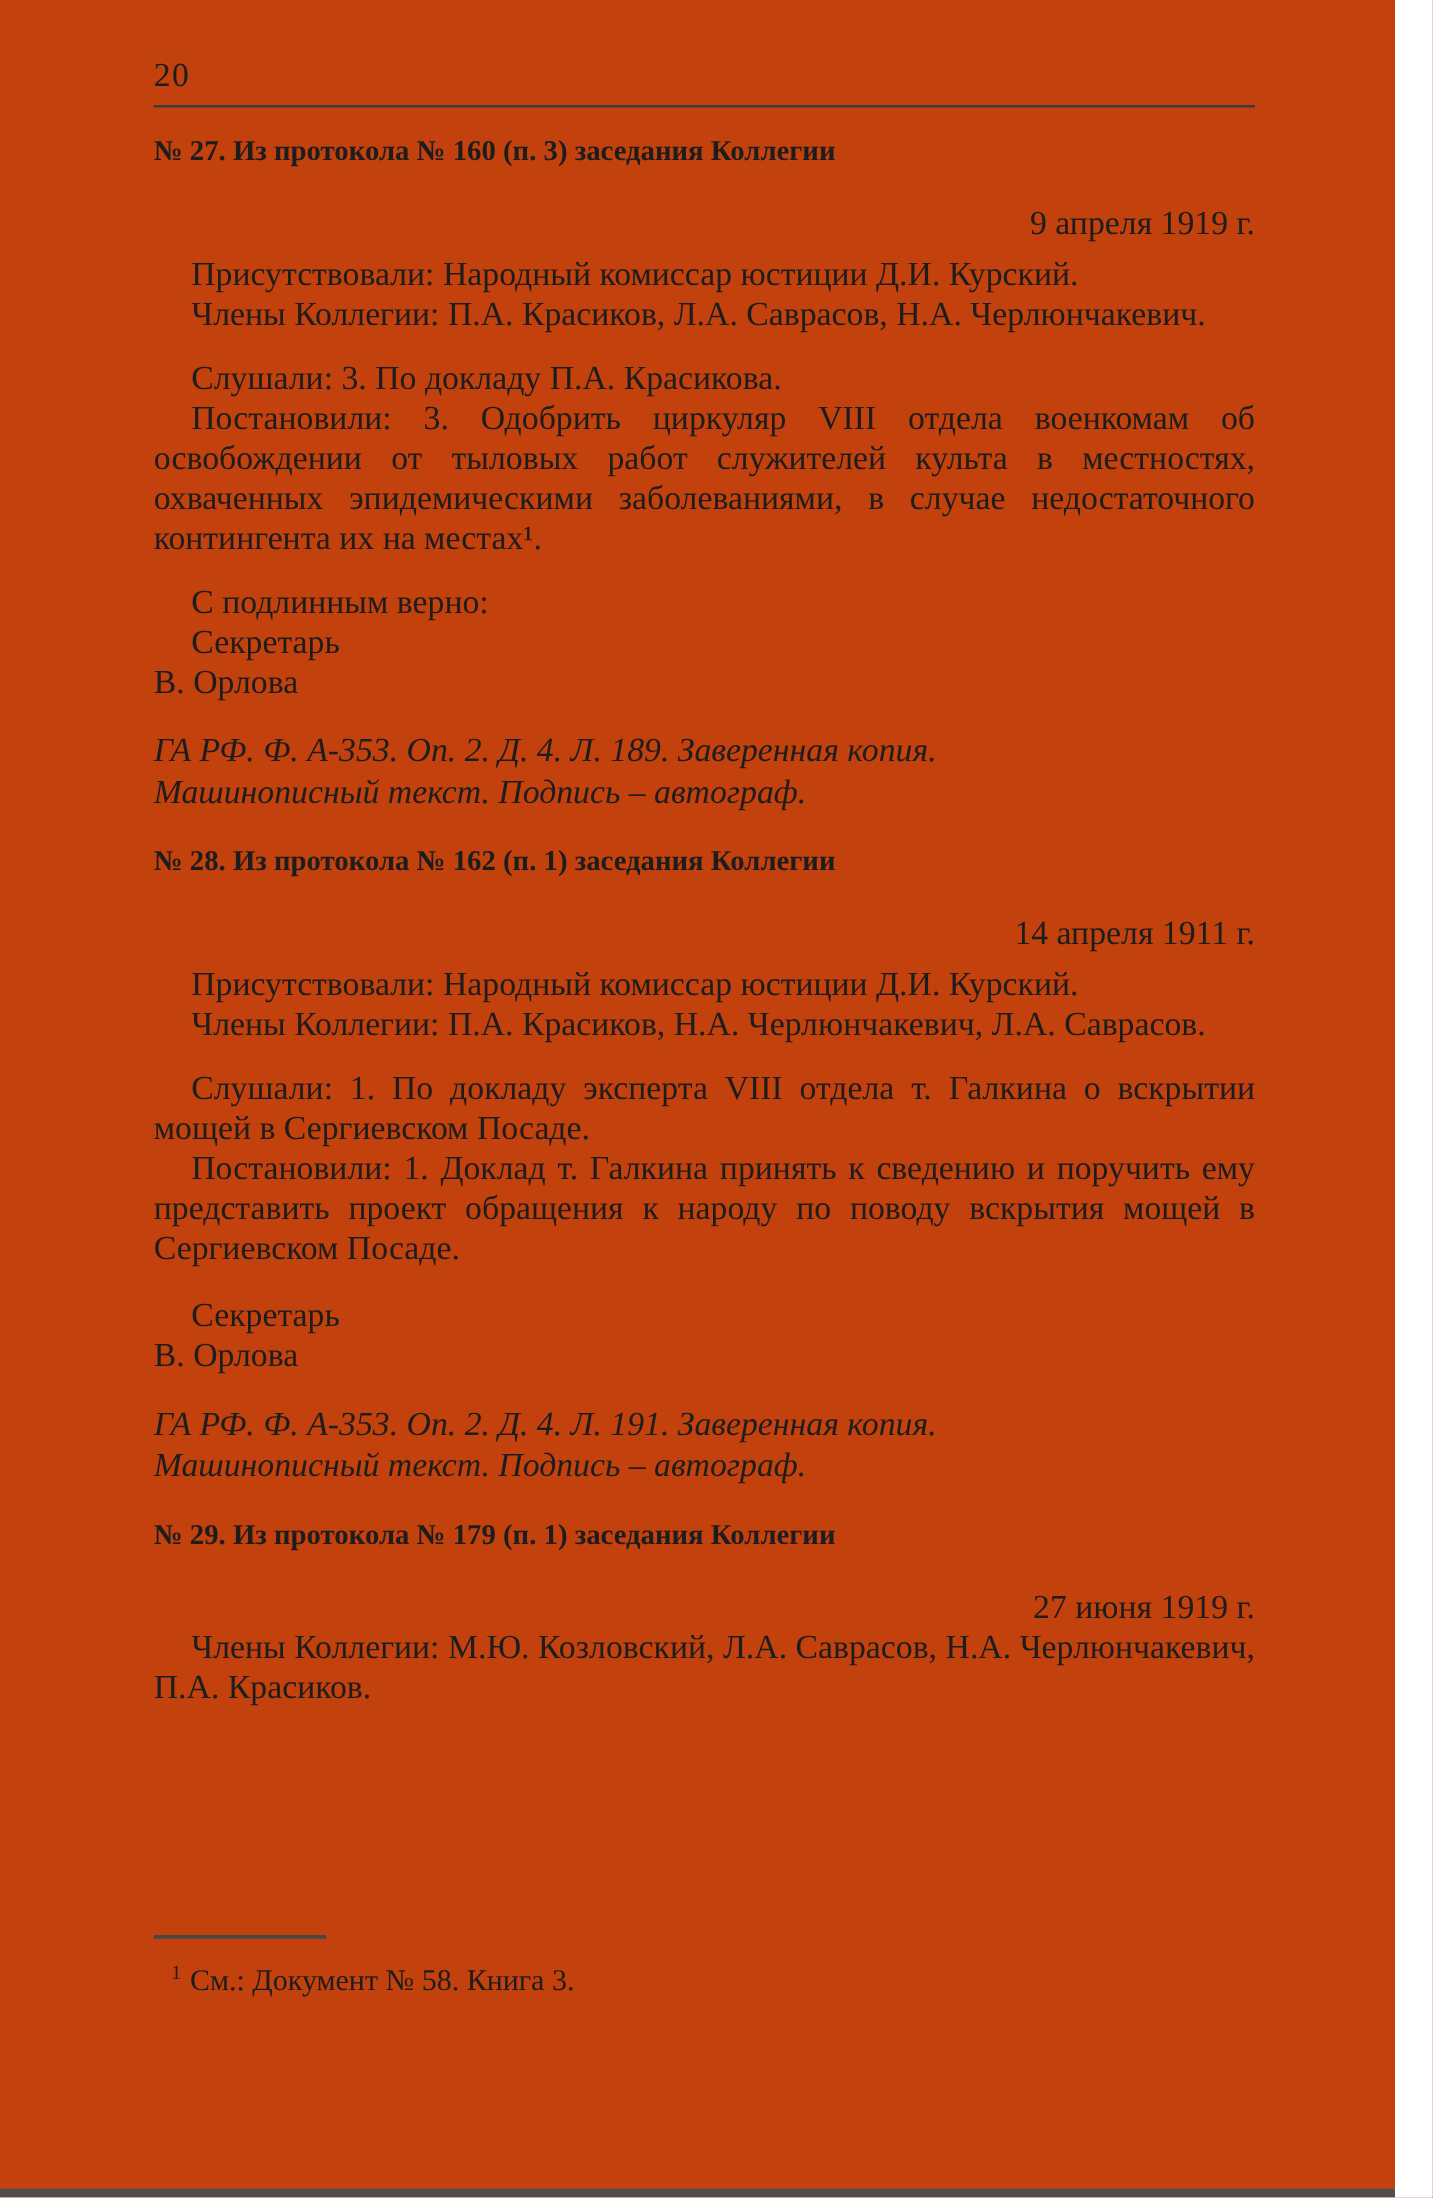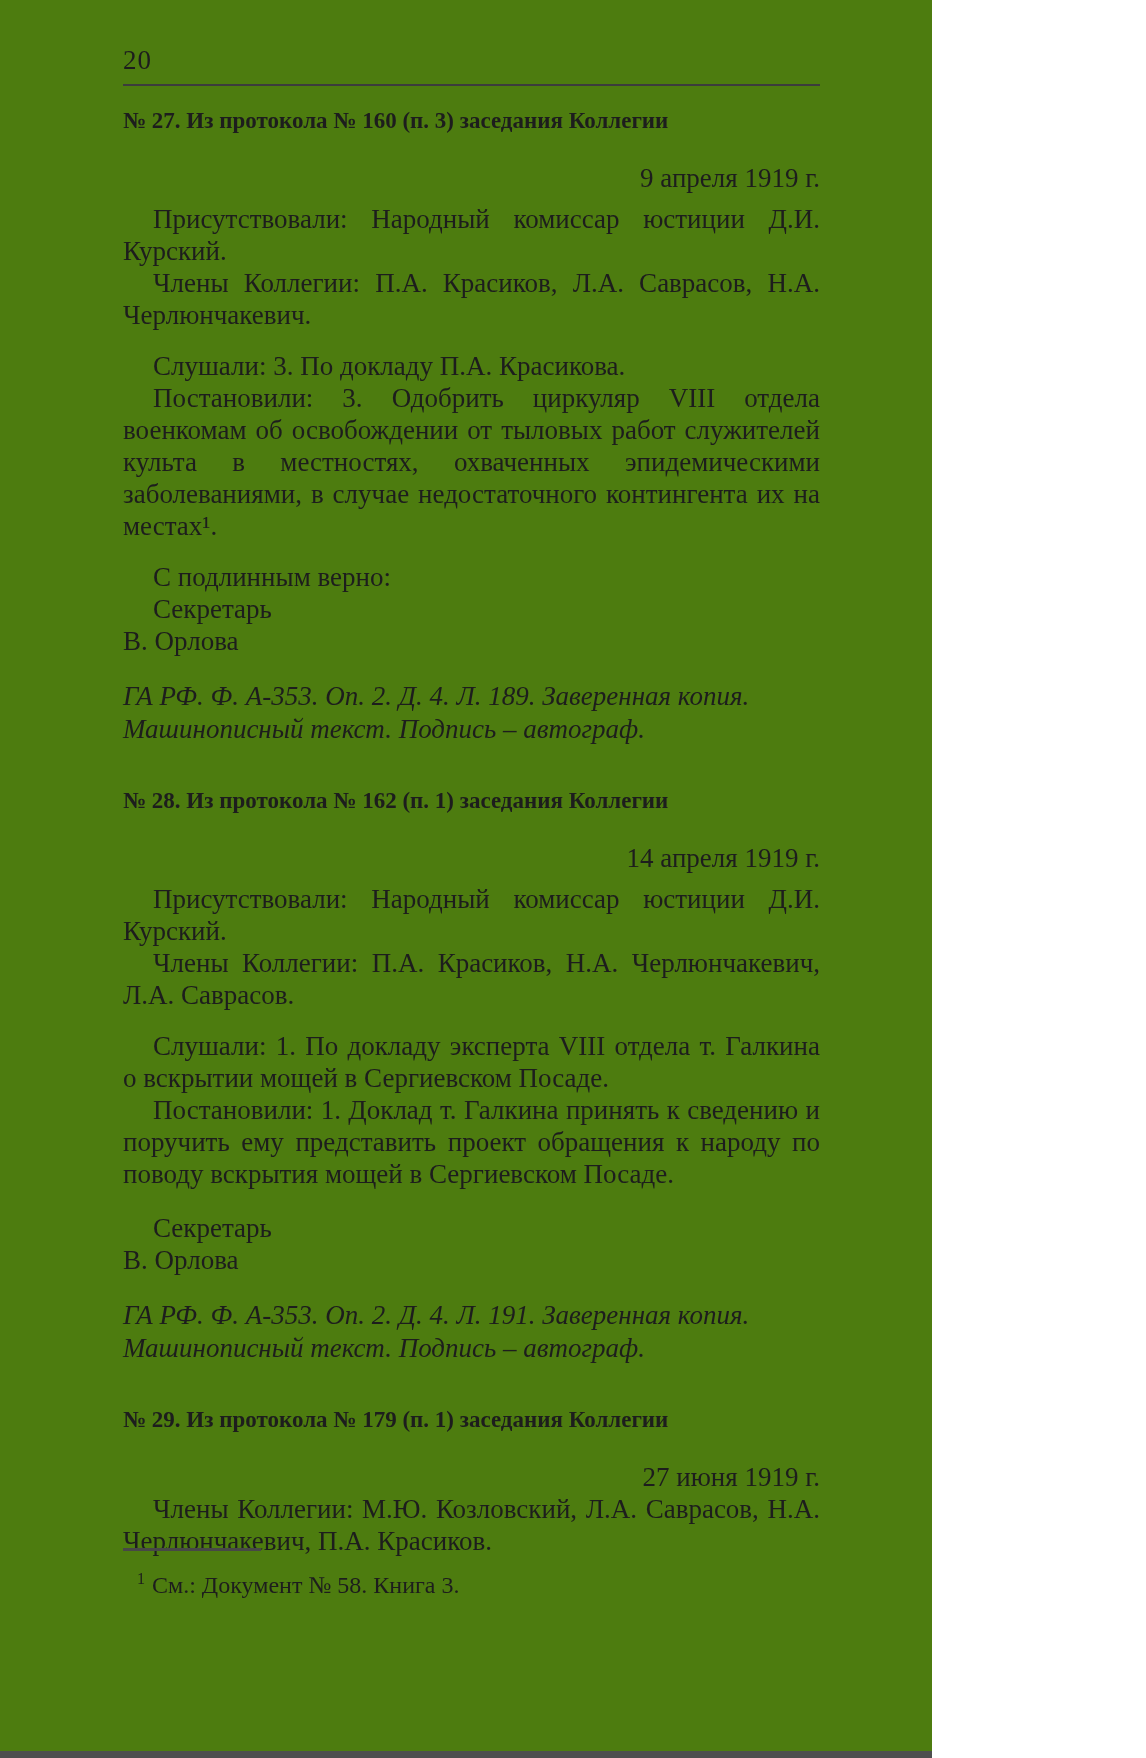--- a/index.html
+++ b/index.html
@@ -4,42 +4,42 @@
 <style>
   * { margin: 0; padding: 0; box-sizing: border-box; }
   html, body { background: #ffffff; }
   body {
     width: 1146px; height: 1758px;
     font-family: "Liberation Serif", "DejaVu Serif", serif;
     color: #1d1d1d;
   }
   .page {
     position: relative;
-    width: 932px; height: 1758px;
-    background: #4d7c0f;
+    width: 1116px; height: 1758px;
+    background: #c2410c;
     overflow: hidden;
     font-family: Liberation Serif, serif;
   }
   .content {
     position: absolute;
     left: 123px; right: 112px; top: 44px;
   }
   .page-number {
     font-size: 27px; line-height: 32px; letter-spacing: 1px;
   }
   .header-rule {
     border-top: 2px solid #3c3c3c;
     margin-top: 8px;
   }
   .doc-title {
     font-weight: bold;
     font-size: 23px; line-height: 34px;
     margin-top: 18px;
   }
-  .doc + .doc .doc-title { margin-top: 38px; }
+  .doc + .doc .doc-title { margin-top: 22px; }
   .doc-date {
     text-align: right;
     font-size: 27px; line-height: 32px;
     margin-top: 24px;
   }
   p.body {
     font-size: 27px; line-height: 32px;
     text-indent: 30px;
     text-align: justify;
   }
@@ -104,21 +104,21 @@
         <span class="name">В. Орлова</span>
       </div>
       <div class="archive">
         <div>ГА РФ. Ф. А-353. Оп. 2. Д. 4. Л. 189. Заверенная копия.</div>
         <div>Машинописный текст. Подпись – автограф.</div>
       </div>
     </section>
 
     <section class="doc">
       <h2 class="doc-title">№ 28. Из протокола № 162 (п. 1) заседания Коллегии</h2>
-      <div class="doc-date">14 апреля 1919 г.</div>
+      <div class="doc-date">14 апреля 1911 г.</div>
       <p class="body first">Присутствовали: Народный комиссар юстиции Д.И. Курский.</p>
       <p class="body">Члены Коллегии: П.А. Красиков, Н.А. Черлюнчакевич, Л.А. Саврасов.</p>
       <div class="gap-sm"></div>
       <p class="body">Слушали: 1. По докладу эксперта VIII отдела т. Галкина о вскрытии мощей в Сергиевском Посаде.</p>
       <p class="body">Постановили: 1. Доклад т. Галкина принять к сведению и поручить ему представить проект обращения к народу по поводу вскрытия мощей в Сергиевском Посаде.</p>
       <div class="sig-row sig-gap">
         <span class="role">Секретарь</span>
         <span class="name">В. Орлова</span>
       </div>
       <div class="archive">

